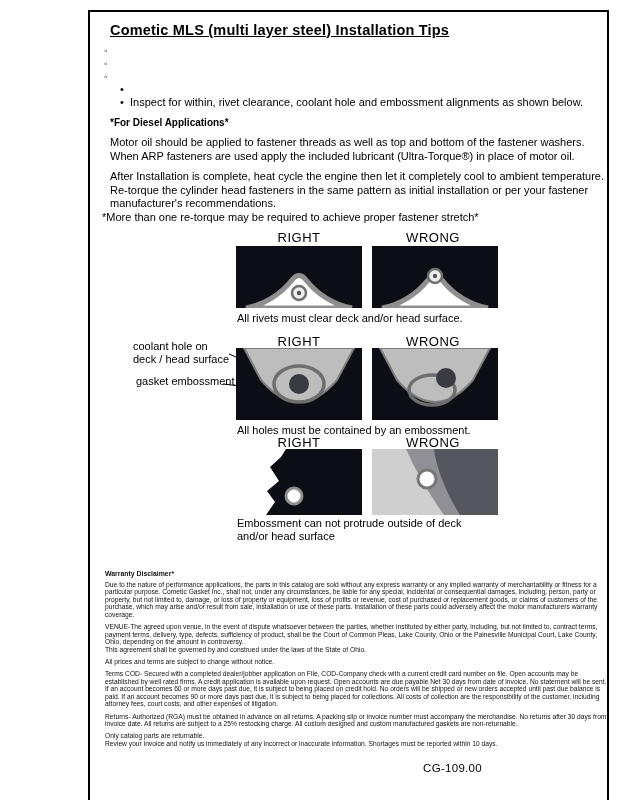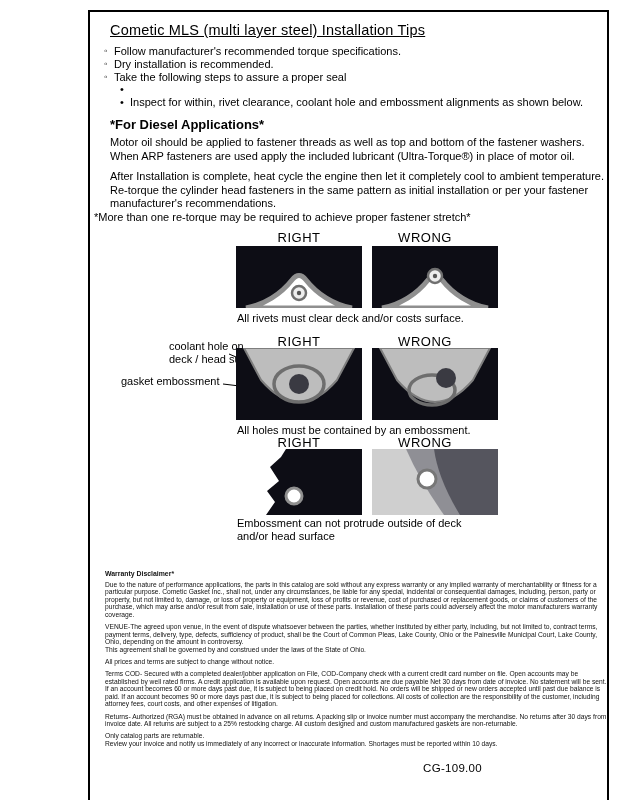--- a/index.html
+++ b/index.html
@@ -10,74 +10,71 @@
     font-family:"Liberation Sans", sans-serif;
     color:#000;
     overflow:hidden;
   }
   .frame {
     position:absolute; left:88px; top:10px; width:521px; height:820px;
     border-left:2px solid #000; border-top:2px solid #000; border-right:2px solid #000;
   }
   .title {
     position:absolute; left:110px; top:22px;
-    font-size:14.5px; font-weight:normal; text-decoration:underline;
+    font-size:14.5px; font-weight:bold; text-decoration:underline;
     letter-spacing:0.2px;
   }
   .tips { position:absolute; left:104px; top:45px; font-size:11px; line-height:12.8px; }
   .bullet { display:flex; }
   .bullet .glyph { width:10px; text-align:left; font-size:10px; }
   .sub { margin-left:16px; }
   .sub .glyph { font-size:11px; }
-  .diesel-heading { position:absolute; left:110px; top:117px; font-size:13px; font-weight:bold;text-align:right; }
+  .diesel-heading { position:absolute; left:110px; top:117px; font-size:10px; font-weight:bold;text-align:right; }
   .para { position:absolute; left:110px; width:500px; font-size:11px; line-height:13.5px; }
   .p1 { top:136px; }
   .p2 { top:170px; }
-  .note { position:absolute; left:94px; top:211px; font-size:11px; }
+  .note { position:absolute; left:102px; top:211px; font-size:11px; }
 
-  .dg-head { position:absolute; left:236px; width:262px; display:flex; gap:0; font-size:13px; }
+  .dg-head { position:absolute; left:236px; width:262px; display:flex; gap:8px; font-size:13px; }
   .dg-head span { width:126px; text-align:center; letter-spacing:0.5px; }
   .h1 { top:230px; } .h2 { top:334px; } .h3 { top:435px; }
   .dg-row { position:absolute; left:236px; display:flex; gap:10px; }
   .r1 { top:246px; } .r2 { top:348px; } .r3 { top:449px; }
   .dg-row svg { display:block; }
   .caption { position:absolute; left:237px; font-size:11px; line-height:13px; }
   .c1 { top:312px; } .c2 { top:424px; } .c3 { top:517px; width:245px; }
 
   .callout { position:absolute; font-size:11px; line-height:12.5px; }
-  .coolant-label { left:133px; top:340px;margin-left:36px; }
-  .emboss-label { left:121px; top:375px; }
+  .coolant-label { left:133px; top:340px; }
+  .emboss-label { left:136px; top:375px; }
   .pointers { position:absolute; left:195px; top:338px; pointer-events:none; }
 
   .disclaimer { position:absolute; left:105px; top:570px; width:503px; font-size:6.7px; line-height:7.6px; color:#111; }
   .disclaimer h2 { font-size:6.9px; font-weight:bold; margin-bottom:3px; }
   .disclaimer p { margin-bottom:4.5px; }
   .disclaimer p.tight { margin-bottom:0; }
   .disclaimer p.last { margin-bottom:0; }
   .footer-code { position:absolute; left:362px; top:762px; width:120px; text-align:right; font-size:11.5px; letter-spacing:0.3px; }
 </style>
 </head>
 <body>
 
 <div class="frame"></div>
 
 <h1 class="title">Cometic MLS (multi layer steel) Installation Tips</h1>
 
 <div class="tips">
   <div class="bullet">
     <span class="glyph">◦</span>
-    <span>Follow manufacturer's recommended torque specifications.</span>
   </div>
   <div class="bullet">
     <span class="glyph">◦</span>
-    <span>Dry installation is recommended.</span>
   </div>
   <div class="bullet">
     <span class="glyph">◦</span>
-    <span>Take the following steps to assure a proper seal</span>
   </div>
   <div class="bullet sub">
     <span class="glyph">•</span>
   </div>
   <div class="bullet sub">
     <span class="glyph">•</span>
     <span>Inspect for within, rivet clearance, coolant hole and embossment alignments as shown below.</span>
   </div>
 </div>
 
@@ -97,21 +94,21 @@
     <circle cx="63" cy="47" r="7" fill="#eeeeee" stroke="#6f6f6f" stroke-width="2.5"></circle>
     <circle cx="63" cy="47" r="2.2" fill="#555555"></circle>
   </svg>
   <svg viewBox="0 0 126 62" width="126" height="62">
     <rect width="126" height="62" fill="#0d0d15"></rect>
     <path d="M10,62 C28,59 45,48 56,34 Q63,25 70,34 C81,48 98,59 116,62 Z" fill="#ffffff" stroke="#8f8f8f" stroke-width="5"></path>
     <circle cx="63" cy="30" r="7" fill="#eeeeee" stroke="#6f6f6f" stroke-width="2.5"></circle>
     <circle cx="63" cy="30" r="2.2" fill="#555555"></circle>
   </svg>
 </div>
-<p class="caption c1">All rivets must clear deck and/or costs surface.</p>
+<p class="caption c1">All rivets must clear deck and/or head surface.</p>
 
 <div class="dg-head h2">
   <span>RIGHT</span>
   <span>WRONG</span>
 </div>
 <div class="callout coolant-label">
   <div>coolant hole on</div>
   <div>deck / head surface</div>
 </div>
 <div class="callout emboss-label">gasket embossment</div>

